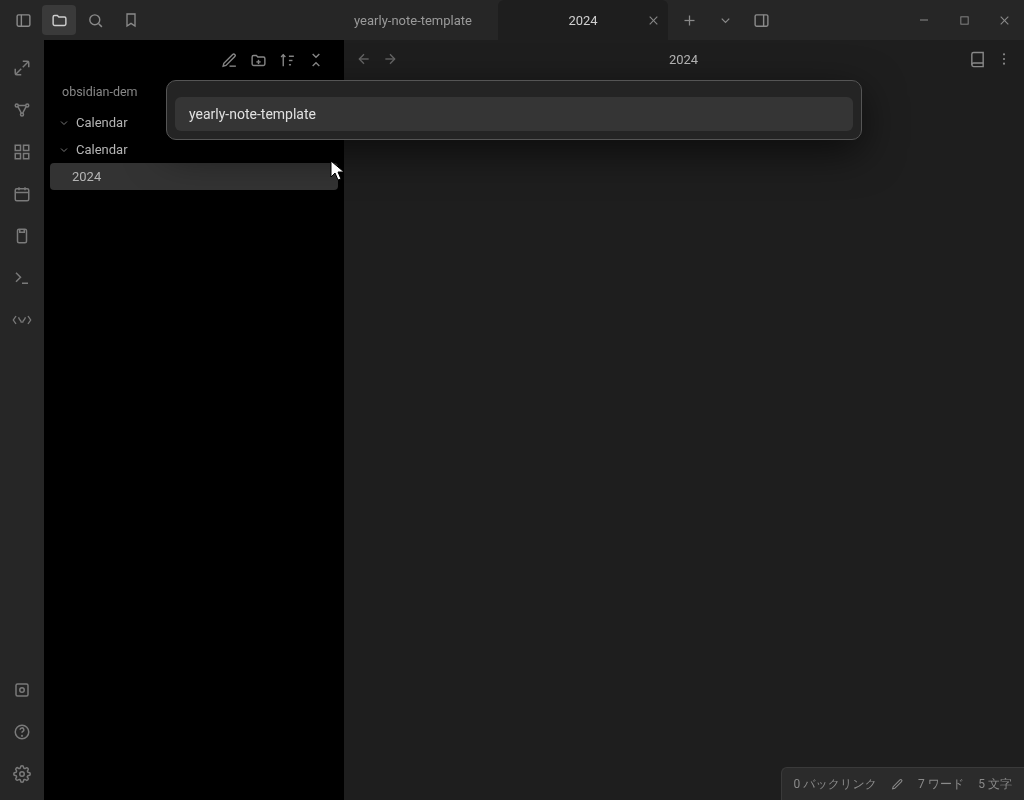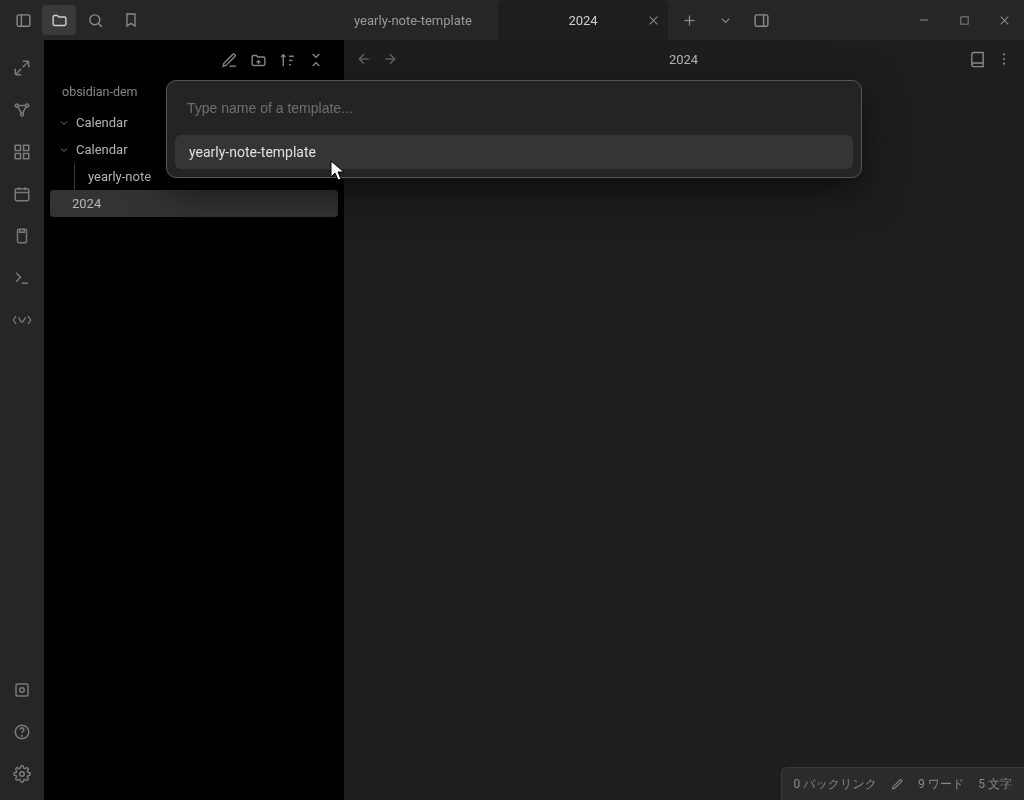--- a/index.html
+++ b/index.html
@@ -422,23 +422,20 @@
           </span>
         <span>Calendar</span>
       </div>
       <div class="tree-row">
         <span class="chev">
             <svg width="12" height="12" viewBox="0 0 24 24" fill="none" stroke="currentColor" stroke-width="2">
               <polyline points="6 9 12 15 18 9"></polyline>
             </svg>
           </span>
         <span>Calendar</span>
-      </div>
-      <div class="tree-row child">
-        <span>yearly-note</span>
       </div>
       <div class="tree-row active childactive">
         <span>2024</span>
       </div>
     </div>
   </div>
 
   <div class="main">
     <div class="main-header">
       <div class="nav-arrows">
@@ -470,36 +467,35 @@
               <circle cx="12" cy="19" r="1.6"></circle>
             </svg>
           </span>
       </div>
     </div>
     <div class="editor"></div>
   </div>
 </div>
 
 <div class="modal">
-  <input type="text" placeholder="Type name of a template..." style="">
   <div class="modal-results">
     <div class="modal-result">
       <span>yearly-note-template</span>
     </div>
   </div>
 </div>
 
 <div class="cursor">
   <svg width="18" height="22" viewBox="0 0 18 22">
       <path d="M1 1 L1 17 L5 13 L8 20 L11 19 L8 12 L14 12 Z" fill="white" stroke="black" stroke-width="1"></path>
     </svg>
 </div>
 
 <div class="statusbar">
   <span>0 バックリンク</span>
   <span class="sm-icon">
       <svg width="13" height="13" viewBox="0 0 24 24" fill="none" stroke="currentColor" stroke-width="2">
         <path d="M16.5 3.5a2.12 2.12 0 0 1 3 3L7 19l-4 1 1-4 12.5-12.5z"></path>
       </svg>
     </span>
-  <span>9 ワード</span>
+  <span>7 ワード</span>
   <span>5 文字</span>
 </div>
 
 </body></html>

